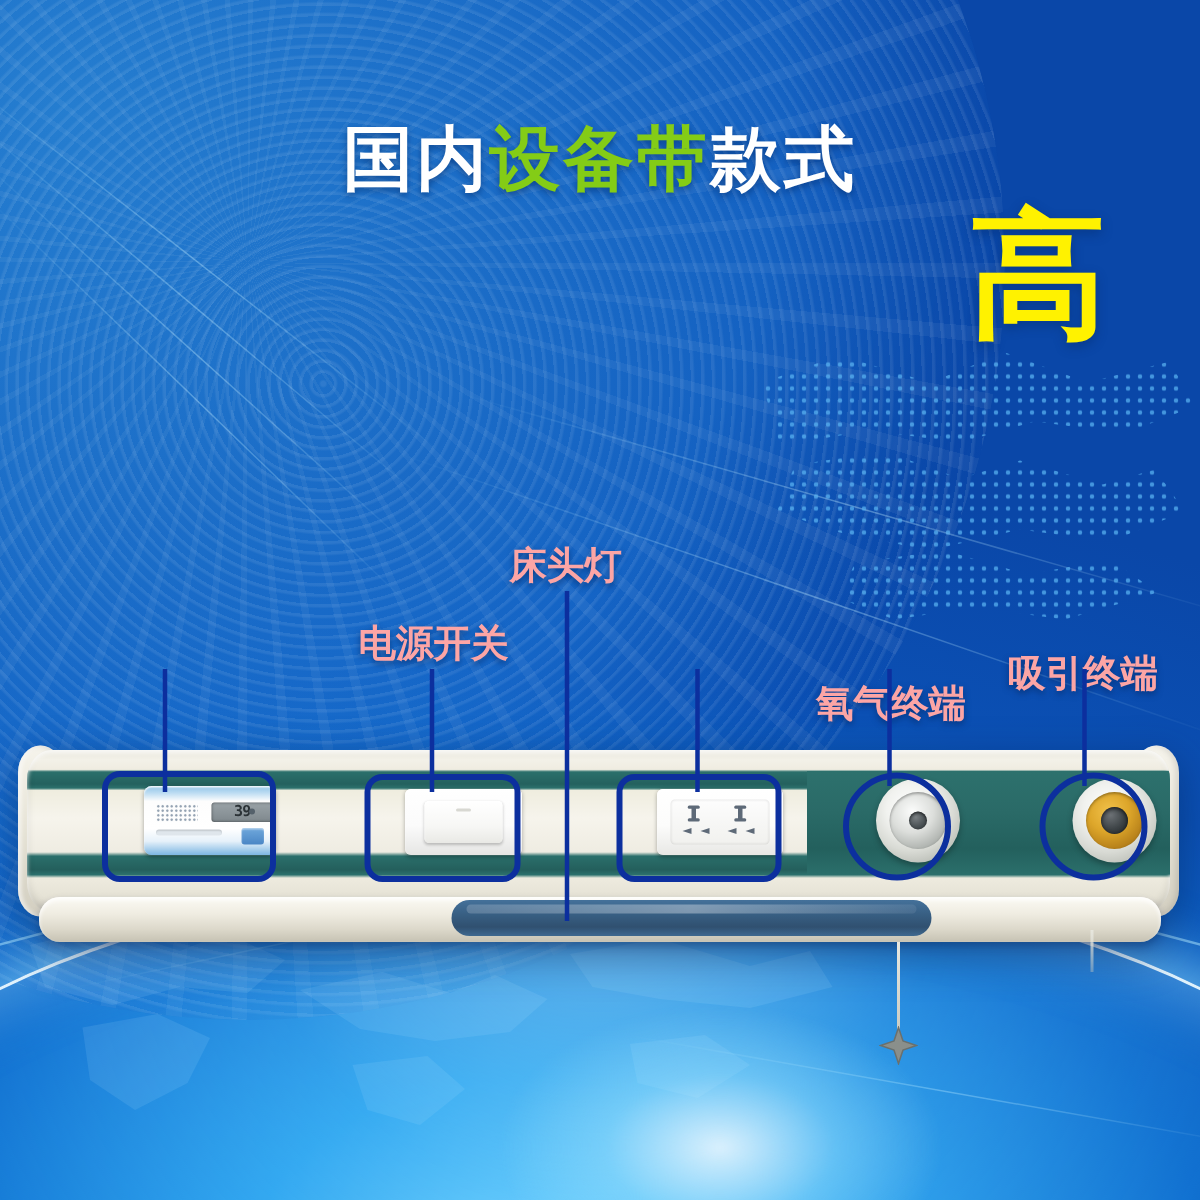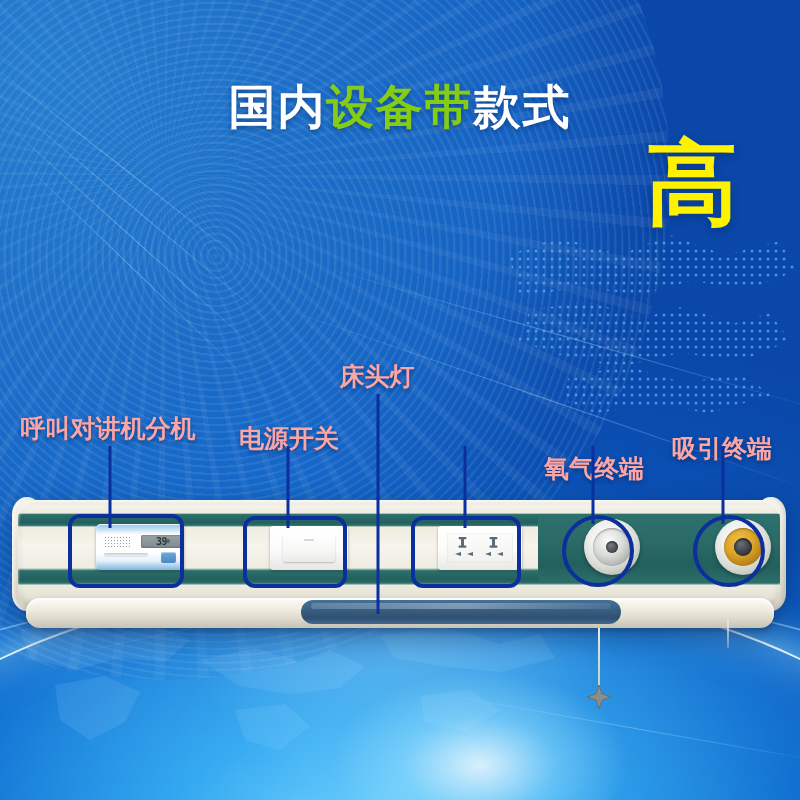--- a/index.html
+++ b/index.html
@@ -420,24 +420,23 @@
   <div class="arc"></div>
   <div class="glow-core"></div>
 
   <div class="headline">
     <div class="headline-row1"><span>国内</span><span class="hl">设备带</span><span>款式</span></div>
   </div>
   <div class="big-char">高</div>
 
   <div class="callouts">
 
-    <div class="callout-label" style="left:108px; top:412px;">呼叫对讲机分机</div>
     <div class="leader" style="left:110px; top:446px; height:82px;"></div>
 
-    <div class="callout-label" style="left:289px; top:412px;margin-top:10px;">电源开关</div>
+    <div class="callout-label" style="left:289px; top:412px;">电源开关</div>
     <div class="leader" style="left:288px; top:446px; height:82px;"></div>
 
     <div class="callout-label" style="left:377px; top:360px;">床头灯</div>
     <div class="leader" style="left:378px; top:394px; height:220px;"></div>
 
     <div class="leader" style="left:465px; top:446px; height:82px;"></div>
 
     <div class="callout-label" style="left:594px; top:412px;margin-top:40px;">氧气终端</div>
     <div class="leader" style="left:593px; top:446px; height:78px;"></div>
 

